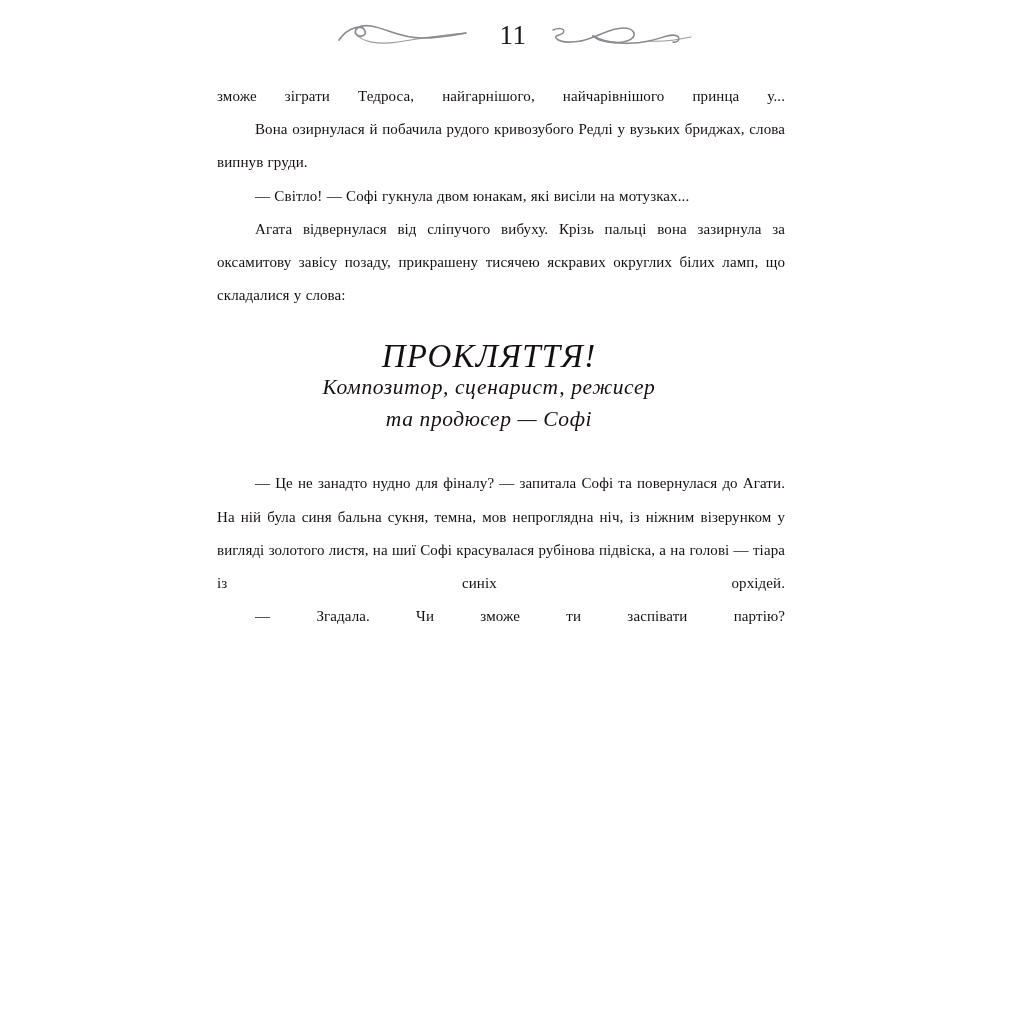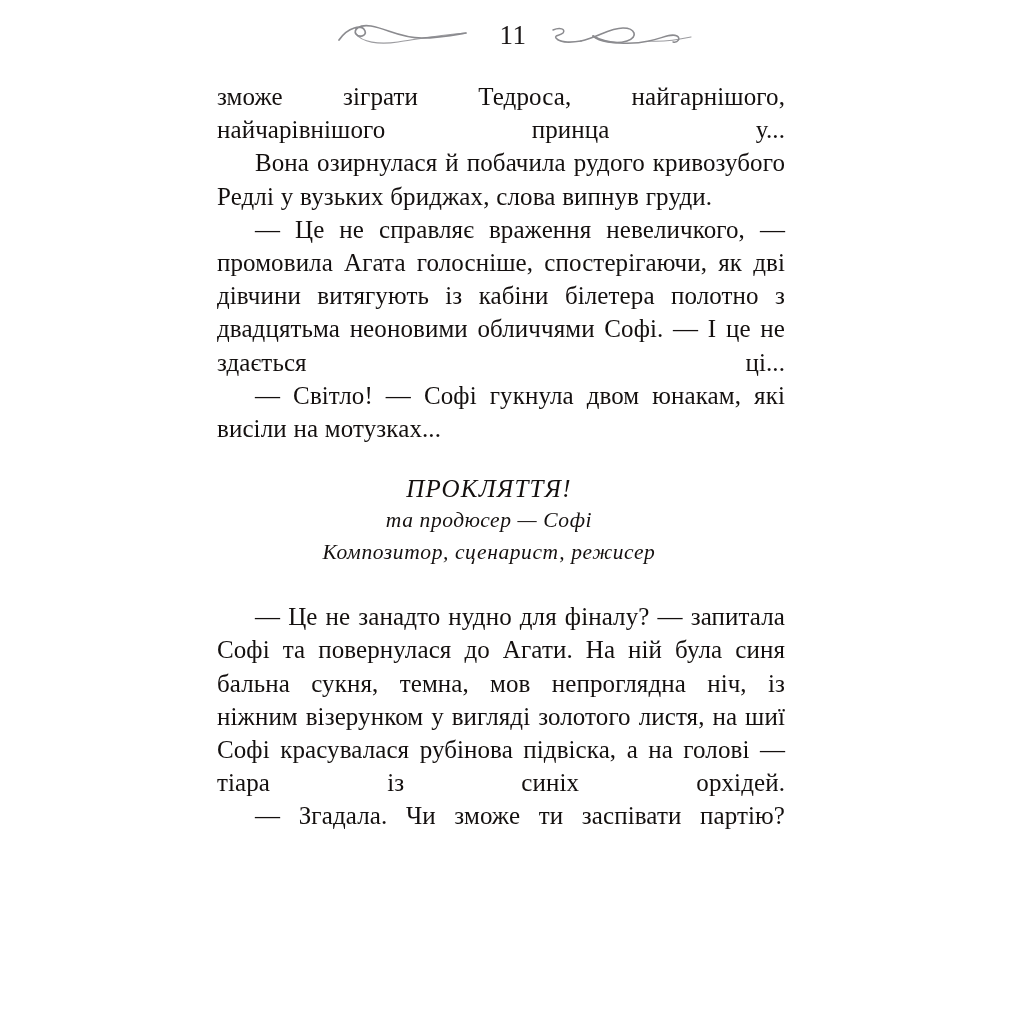--- a/index.html
+++ b/index.html
@@ -64,42 +64,42 @@
     left: 217px;
     top: 80px;
     width: 568px;
   }
 
   .para {
     margin: 0;
     text-align: justify;
     text-align-last: left;
     text-indent: 38px;
-    font-size: 25px;
+    font-size: 15px;
     line-height: 33.2px;
     letter-spacing: 0.1px;
     word-spacing: 0.4px;
     -webkit-hyphens: none;
     hyphens: none;
   }
   .para.noindent { text-indent: 0; }
 
   .para.flush-last { text-align-last: justify; }
 
   
   .display-block {
     margin: 0;
     padding: 0;
     text-align: center;
     font-style: italic;
     position: relative;
     left: -12px;
   }
   .display-title {
-    font-size: 25px;
+    font-size: 33px;
     line-height: 30px;
     letter-spacing: 1.2px;
     margin: 0;
     font-style: italic;
   }
   .display-line {
     font-size: 21.5px;
     line-height: 32px;
     letter-spacing: 0.6px;
     margin: 0;
@@ -133,29 +133,29 @@
         <path d="M102 30 C116 31, 130 29, 144 26" stroke="#8b8b8f" stroke-width="1.2" stroke-linecap="round" opacity="0.85"></path>
       </svg>
     </span>
 
   </div>
 
   <div class="text-block">
 
     <p class="para noindent flush-last">зможе зіграти Тедроса, найгарнішого, найчарівнішого принца у...</p>
     <p class="para">Вона озирнулася й побачила рудого кривозубого Редлі у вузьких бриджах, слова випнув груди.</p>
-    <p class="para flush-last">— Це не справляє враження невеличкого, — промовила Агата голосніше, спостерігаючи, як дві дівчини витягують із кабіни білетера полотно з двадцятьма неоновими обличчями Софі. — І це не здається ці...</p>
     <p class="para">— Світло! — Софі гукнула двом юнакам, які висіли на мотузках...</p>
+    <p class="para">Агата відвернулася від сліпучого вибуху. Крізь пальці вона зазирнула за оксамитову завісу позаду, прикрашену тисячею яскравих округлих білих ламп, що складалися у слова:</p>
 
     <div class="sp-before-display"></div>
 
     <div class="display-block">
       <p class="display-title">ПРОКЛЯТТЯ!</p>
+      <p class="display-line">Композитор, сценарист, режисер</p>
       <p class="display-line">та продюсер — Софі</p>
-      <p class="display-line">Композитор, сценарист, режисер</p>
     </div>
 
     <div class="sp-after-display"></div>
 
     <p class="para flush-last">— Це не занадто нудно для фіналу? — запитала Софі та повернулася до Агати. На ній була синя бальна сукня, темна, мов непроглядна ніч, із ніжним візерунком у вигляді золотого листя, на шиї Софі красувалася рубінова підвіска, а на голові — тіара із синіх орхідей.</p>
     <p class="para flush-last">— Згадала. Чи зможе ти заспівати партію?</p>
 
   </div>
 
 </div>

